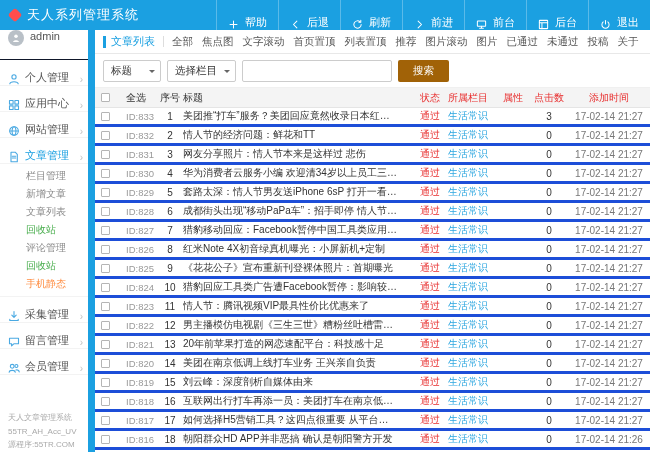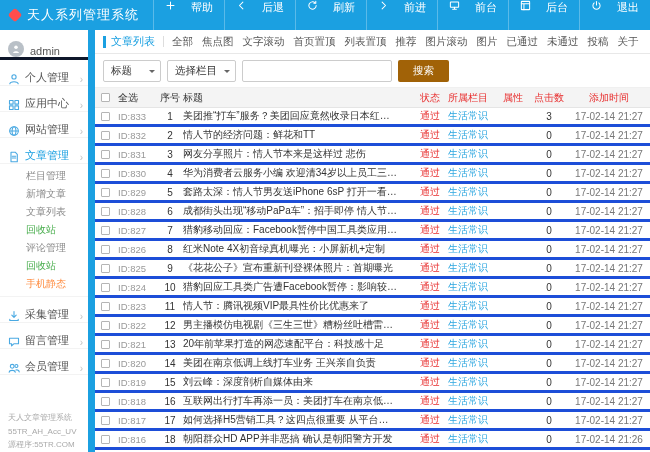--- a/index.html
+++ b/index.html
@@ -5,32 +5,32 @@
   *{box-sizing:border-box;margin:0;padding:0}
   html,body{width:650px;height:452px;overflow:hidden}
   body{font-family:"Liberation Sans","DejaVu Sans",sans-serif;background:#fff;color:#333}
   .app{width:650px;height:452px;display:flex;flex-direction:column}
 
   
   .topbar{flex:0 0 30px;height:30px;background:#1ba0e1;display:flex;justify-content:space-between;align-items:stretch;color:#fff}
   .logo{display:flex;align-items:center;gap:7px;padding-left:10px;font-size:13px;letter-spacing:1px}
   .logo-mark{width:10px;height:10px;background:#ff4d4d;transform:rotate(45deg);border-radius:2px;flex:0 0 10px}
   .topbar-actions{display:flex}
-  .tb-action{display:flex;align-items:flex-start;gap:15px;padding:0 11px;font-size:11px;border-left:1px solid rgba(255,255,255,.28);cursor:pointer}
+  .tb-action{display:flex;align-items:flex-end;gap:6px;padding:0 11px;font-size:11px;border-left:1px solid rgba(255,255,255,.28);cursor:pointer}
   .tb-icon{width:11px;height:11px;display:inline-block}
   .tb-icon svg{width:11px;height:11px;display:block}
 
   
   .body{flex:1;display:flex;min-height:0}
   .sidebar{flex:0 0 88px;width:88px;background:#fff;position:relative;font-size:11px}
   .divider{flex:0 0 7px;width:7px;background:#1ba0e1}
   .main{flex:1;display:flex;flex-direction:column;min-width:0;background:#fff}
 
   
-  .user-row{height:30px;display:flex;align-items:flex-end;gap:6px;padding:0 8px;border-bottom:3px solid #0f172a;color:#555;cursor:pointer}
+  .user-row{height:30px;display:flex;align-items:flex-start;gap:6px;padding:0 8px;border-bottom:1px solid #0f172a;color:#555;cursor:pointer}
   .avatar{width:16px;height:16px;border-radius:50%;background:#b9c0c7;display:flex;align-items:center;justify-content:center;flex:0 0 16px}
   .avatar span{width:10px;height:10px;display:block}
   .avatar svg{width:10px;height:10px;display:block}
   .menu-item{height:26px;display:flex;align-items:flex-end;gap:5px;padding:0 5px 0 8px;color:#555;border-bottom:1px solid #f3f3f3;cursor:pointer}
   .mi-icon{width:12px;height:12px;flex:0 0 12px;color:#4aa9e2}
   .mi-icon svg{width:12px;height:12px;display:block}
   .menu-item .chev{margin-left:auto;color:#c3c3c3;font-size:10px;line-height:1}
   .menu-item.active{color:#1ba0e1}
   .submenu{padding:3px 0;border-bottom:1px solid #f3f3f3}
   .submenu-item{height:18px;line-height:18px;padding-left:26px;font-size:10px;color:#8a8a8a;cursor:pointer;white-space:nowrap}
@@ -51,21 +51,21 @@
   .select{position:relative;border:1px solid #ccc;height:22px;display:flex;align-items:center;padding:0 18px 0 7px;font-size:10.5px;color:#333;border-radius:2px;background:#fff;cursor:pointer;min-width:58px}
   .select::after{content:"";position:absolute;right:5px;top:9px;border:3.5px solid transparent;border-top-color:#666}
   .search-input{width:150px;height:22px;border:1px solid #ccc;border-radius:2px;padding:0 5px;font-size:10.5px;outline:none}
   .search-btn{height:22px;padding:0 15px;background:#a16207;color:#fff;border:none;border-radius:2px;font-size:10.5px;cursor:pointer}
 
   
   .table{flex:1;min-height:0;font-size:10px;overflow:hidden}
   .thead{display:flex;height:20px;align-items:center;background:#f4f4f4;border-bottom:1px solid #e5e5e5;color:#333}
   .thead .red{color:#e83030}
   .tr{display:flex;height:19px;align-items:center;border-bottom:3px solid #1d4ed8}
-  .col-check{flex:0 0 62px;display:flex;align-items:center;gap:8px;padding-left:6px;min-width:0}
+  .col-check{flex:0 0 62px;display:flex;align-items:center;gap:16px;padding-left:6px;min-width:0}
   .col-seq{flex:0 0 26px;text-align:center}
   .col-title{flex:1;min-width:0;white-space:nowrap;overflow:hidden;text-overflow:ellipsis;color:#333;padding-right:4px;cursor:pointer}
   .col-status{flex:0 0 38px;text-align:right}
   .tr .col-status{color:#e83030}
   .col-cat{flex:0 0 56px;text-align:center}
   .tr .col-cat{color:#2ea7e0;cursor:pointer}
   .col-attr{flex:0 0 34px;text-align:center}
   .col-clicks{flex:0 0 38px;text-align:center}
   .col-time{flex:0 0 82px;text-align:center}
   .tr .col-time{color:#777}

